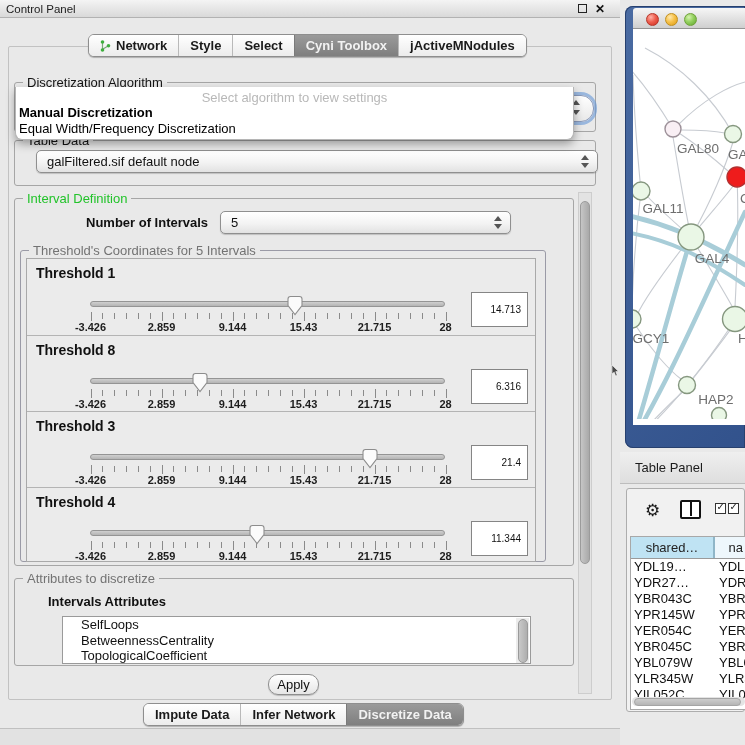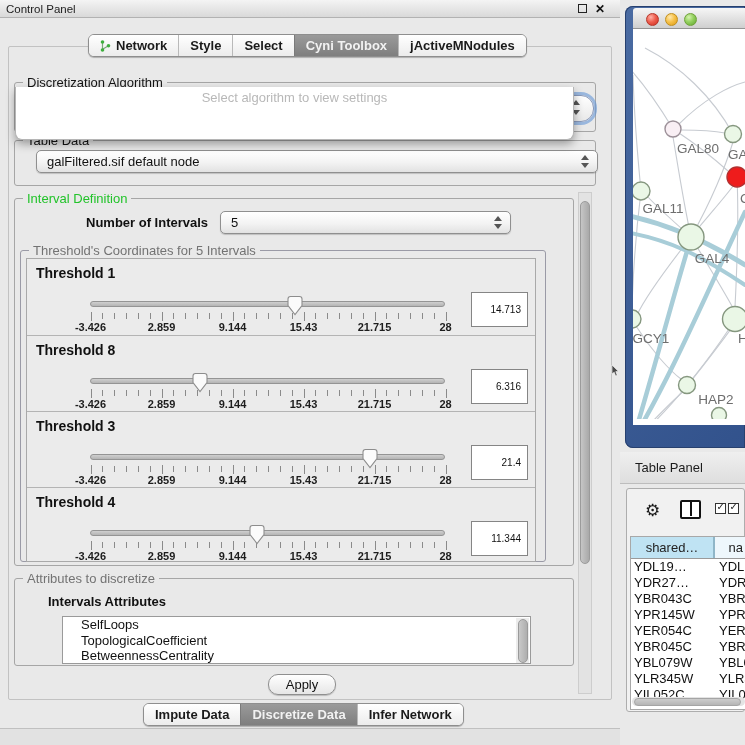--- a/index.html
+++ b/index.html
@@ -54,21 +54,21 @@
   .tick.major{top:53px;height:9px}
   .tick-lb{position:absolute;top:62px;font-size:11px;font-weight:bold;color:#1d1d1d;transform:translateX(-50%);white-space:nowrap}
   .th-value{position:absolute;left:444px;top:33px;width:57px;height:35px;border:1px solid #858585;background:#fff;font-size:10px;text-align:right;line-height:33px;padding-right:6px}
 
   
   .attr-list{left:62px;top:616px;width:469px;height:48px;background:#fff;border:1px solid #9a9a9a;overflow:hidden}
   .li-item{font-size:13px;line-height:15.5px;padding-left:18px;color:#111;white-space:nowrap}
   .list-scroll{position:absolute;right:1px;top:1px;width:13px;height:46px;background:#ececec}
   .list-scroll .thumb{position:absolute;left:1.5px;top:1px;width:10px;height:44px;border-radius:5px;background:linear-gradient(90deg,#c9c9c9,#aeaeae);border:1px solid #9a9a9a}
 
-  .apply-btn{left:268px;top:674px;width:68px;height:21px;border:1px solid #8f8f8f;border-radius:10px;background:linear-gradient(#ffffff,#e6e6e6);font-size:13px;text-align:center;line-height:19px;box-shadow:0 1px 1px rgba(0,0,0,.2)}
+  .apply-btn{left:268px;top:674px;width:51px;height:21px;border:1px solid #8f8f8f;border-radius:10px;background:linear-gradient(#ffffff,#e6e6e6);font-size:13px;text-align:center;line-height:19px;box-shadow:0 1px 1px rgba(0,0,0,.2)}
 
   
   .v-scroll{left:578px;top:192px;width:14px;height:502px;background:#e3e3e3;border:1px solid #cdcdcd}
   .v-scroll .thumb{position:absolute;left:1px;top:8px;width:10px;height:363px;border-radius:5px;background:linear-gradient(90deg,#c6c6c6,#a9a9a9);border:1px solid #9b9b9b}
 
   .bottom-strip{left:0;top:728px;width:620px;height:17px;background:#e2e2e2;border-top:1px solid #c0c0c0}
 
   
   .net-window{left:625px;top:6px;width:120px;height:442px;background:linear-gradient(135deg,#4a6ba2,#32528c);border-radius:8px 0 0 8px;box-shadow:inset 0 0 0 1px #27406e}
   .net-titlebar{position:absolute;left:8px;top:2px;width:112px;height:21px;background:linear-gradient(#f6f6f6,#cfcfcf);border-bottom:1px solid #949494;border-radius:3px 0 0 0}
@@ -147,20 +147,22 @@
   <span class="group-label">Discretization Algorithm</span>
 </div>
 <div class="abs focus-combo">
   <div class="combo stepper-only" style="position:absolute;right:5px;top:0;bottom:0;width:12px;border:none;background:none;box-shadow:none">
     <span class="stepper"></span>
   </div>
 </div>
 
 <div class="abs popup">
   <div class="hint">Select algorithm to view settings</div>
+  <div class="opt bold">Manual Discretization</div>
+  <div class="opt">Equal Width/Frequency Discretization</div>
 </div>
 
 <div class="group" style="left:14px;top:140px;width:582px;height:46px">
   <span class="group-label">Table Data</span>
 </div>
 <div class="combo" style="left:36px;top:150px;width:562px">
   <div class="val" style="padding-right:24px">galFiltered.sif default node</div>
   <span class="stepper"></span>
 </div>
 
@@ -361,40 +363,40 @@
 
 <div class="group" style="left:14px;top:578px;width:560px;height:88px">
   <span class="group-label g-blue">Attributes to discretize</span>
 </div>
 <div class="abs" style="left:48px;top:594px;font-size:13px;font-weight:bold">Intervals Attributes</div>
 <div class="abs attr-list" id="attr-list">
   <div class="list-scroll">
       <div class="thumb"></div>
     </div>
 <div class="li-item">SelfLoops</div>
+    <div class="li-item">BetweennessCentrality</div>
     <div class="li-item">TopologicalCoefficient</div>
-    <div class="li-item">BetweennessCentrality</div>
   </div>
 
 <div class="abs apply-btn">Apply</div>
 
 <div class="abs v-scroll">
     <div class="thumb"></div>
   </div>
 
 <div class="abs" style="left:143px;top:703px;z-index:10" id="bottom-tabs">
     <div class="segbar">
       <div class="seg">
         <span>Impute Data</span>
       </div>
+      <div class="seg">
+        <span>Infer Network</span>
+      </div>
       <div class="seg sel">
         <span>Discretize Data</span>
-      </div>
-      <div class="seg">
-        <span>Infer Network</span>
       </div>
     </div>
   </div>
 <div class="abs bottom-strip"></div>
 
 <svg class="abs cursor" width="9" height="12" viewBox="0 0 9 12">
   <polygon points="1,0 1,9 3.2,7.2 4.6,11 6.2,10.3 4.8,6.6 7.6,6.6" fill="#4a4a4a" stroke="#fff" stroke-width="0.6"></polygon>
 </svg>
 
 <div class="abs net-window">

